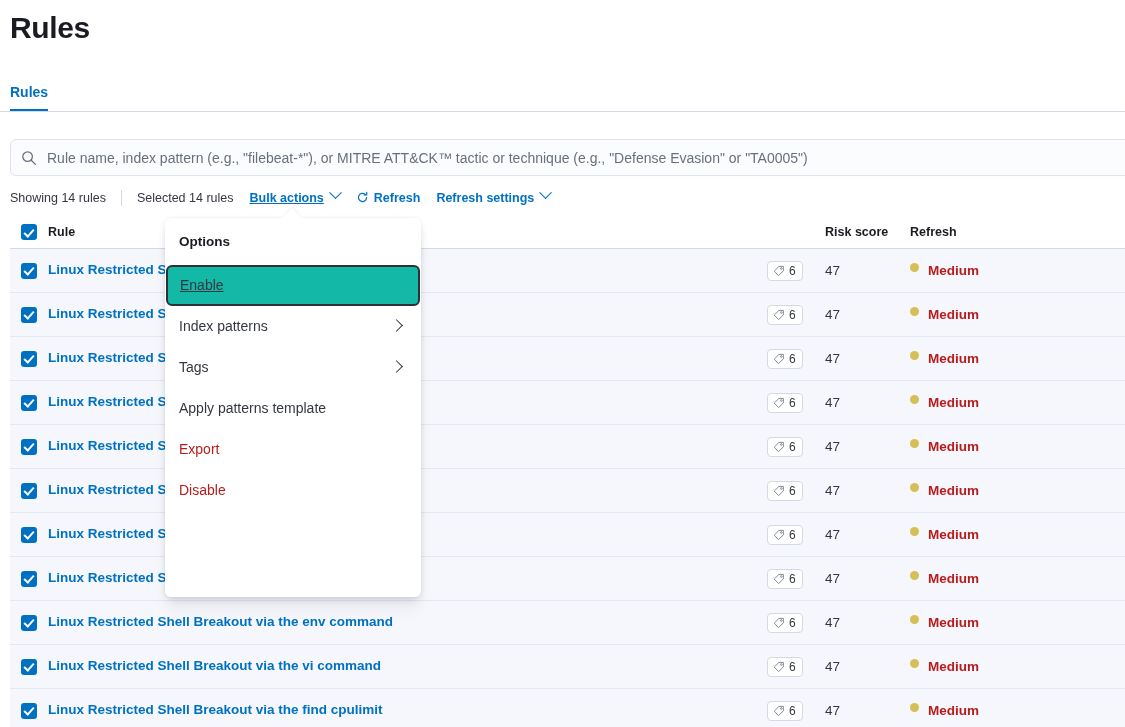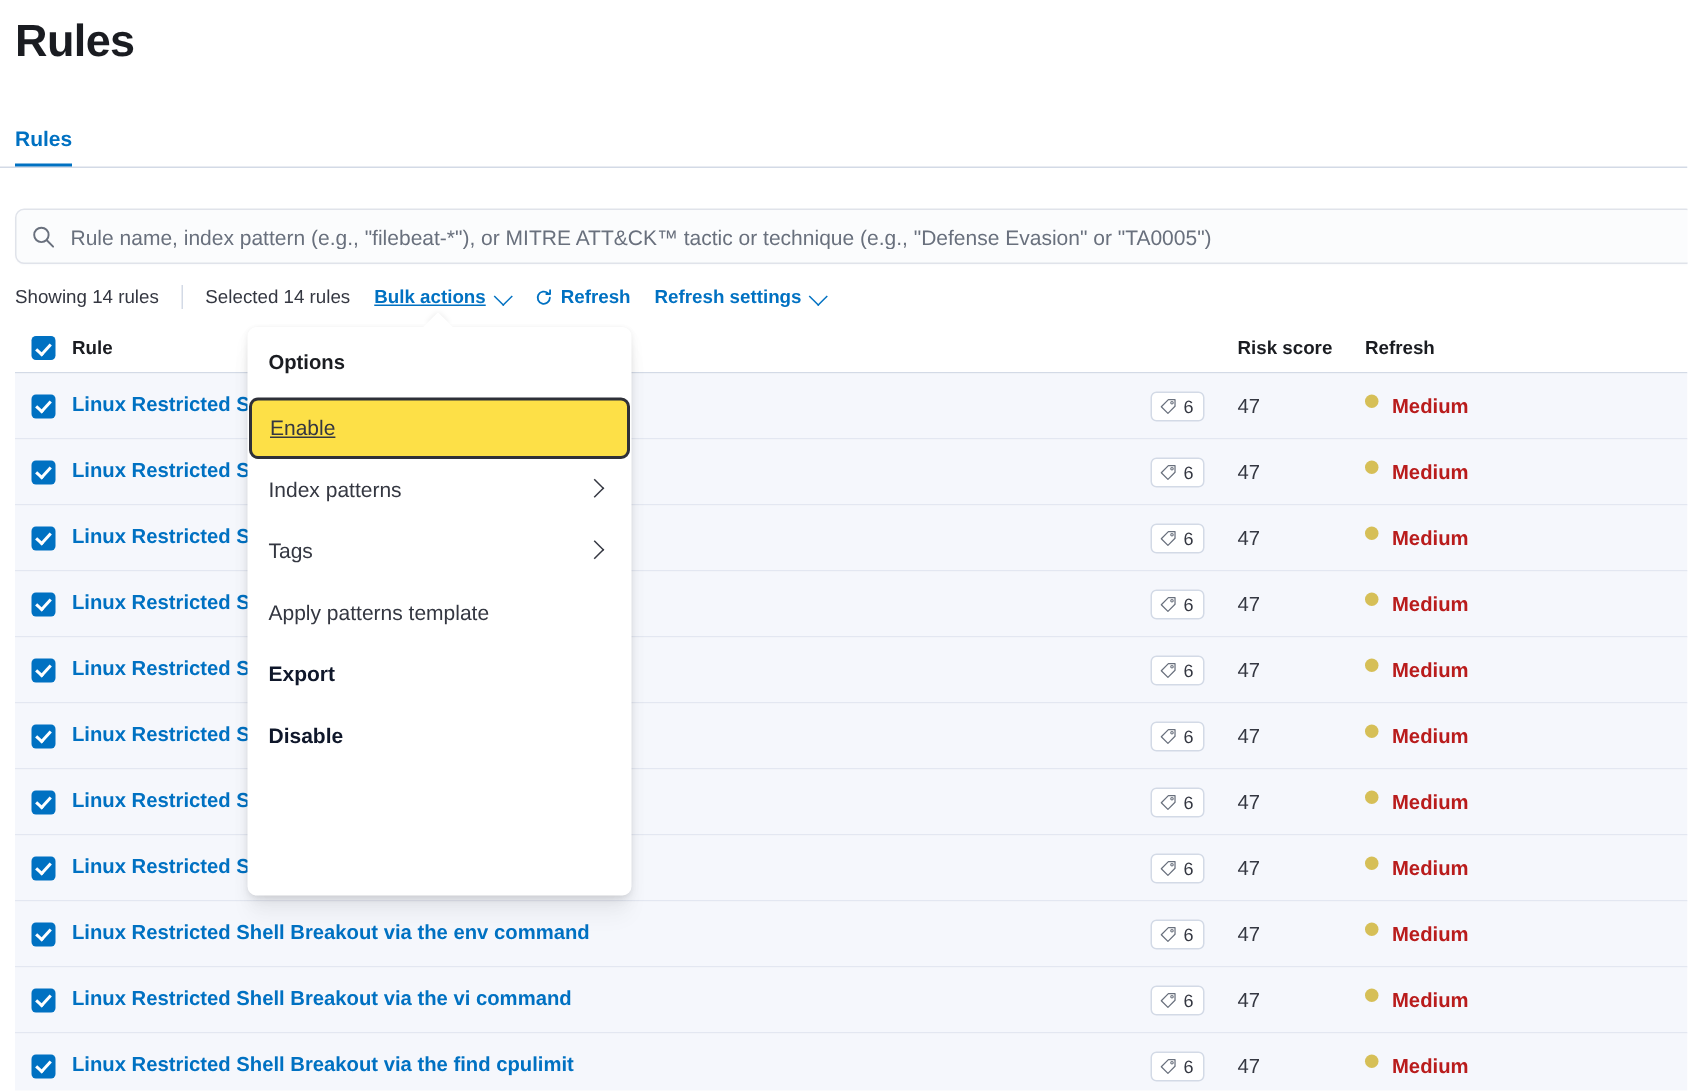--- a/index.html
+++ b/index.html
@@ -57,21 +57,21 @@
     display: flex; align-items: center; font-size: 12.5px;
   }
   .tb-text { color: #343741; white-space: nowrap; }
   .tb-sep {
     width: 1px; height: 16px; background: #d3dae6;
     margin: 0 15px;
   }
   .tb-gap { width: 16px; }
   .tb-link {
     color: #0071c2; font-weight: 700; white-space: nowrap;
-    cursor: pointer; display: flex; align-items: flex-end;
+    cursor: pointer; display: flex; align-items: flex-start;
   }
   .tb-link.underlined { text-decoration: underline; }
   .chev {
     display: inline-block; width: 9px; height: 9px;
     border-right: 1.6px solid #0071c2; border-bottom: 1.6px solid #0071c2;
     transform: rotate(45deg) translate(-2px,-2px);
     margin-left: 7px;
   }
   .refresh-glyph {
     display: inline-block; width: 13px; height: 13px; margin-right: 5px;
@@ -153,29 +153,29 @@
     font-size: 14px; color: #343741; cursor: pointer;
     position: relative;
   }
   .pop-item.arrow::after {
     content: ""; position: absolute; right: 20px; top: 15px;
     width: 8px; height: 8px;
     border-right: 1.8px solid #343741; border-top: 1.8px solid #343741;
     transform: rotate(45deg);
   }
   .pop-item.focused {
-    background: #fde047;
+    background: #14b8a6;
     border: 2px solid #2e3038;
     border-radius: 6px;
     height: 41px; line-height: 37px;
     margin: 0 1px;
     padding-left: 12px;
   }
   .pop-item.focused > span { text-decoration: underline; }
-  .pop-item.disabled { color: #0f172a; cursor: not-allowed; font-weight: bold; }
+  .pop-item.disabled { color: #b91c1c; cursor: not-allowed; }
   .pop-item.danger { color: #bd271e; }
 </style>
 </head>
 <body>
 
 <div class="page">
 
   <div class="page-title">Rules</div>
 
   <div class="tabs">

